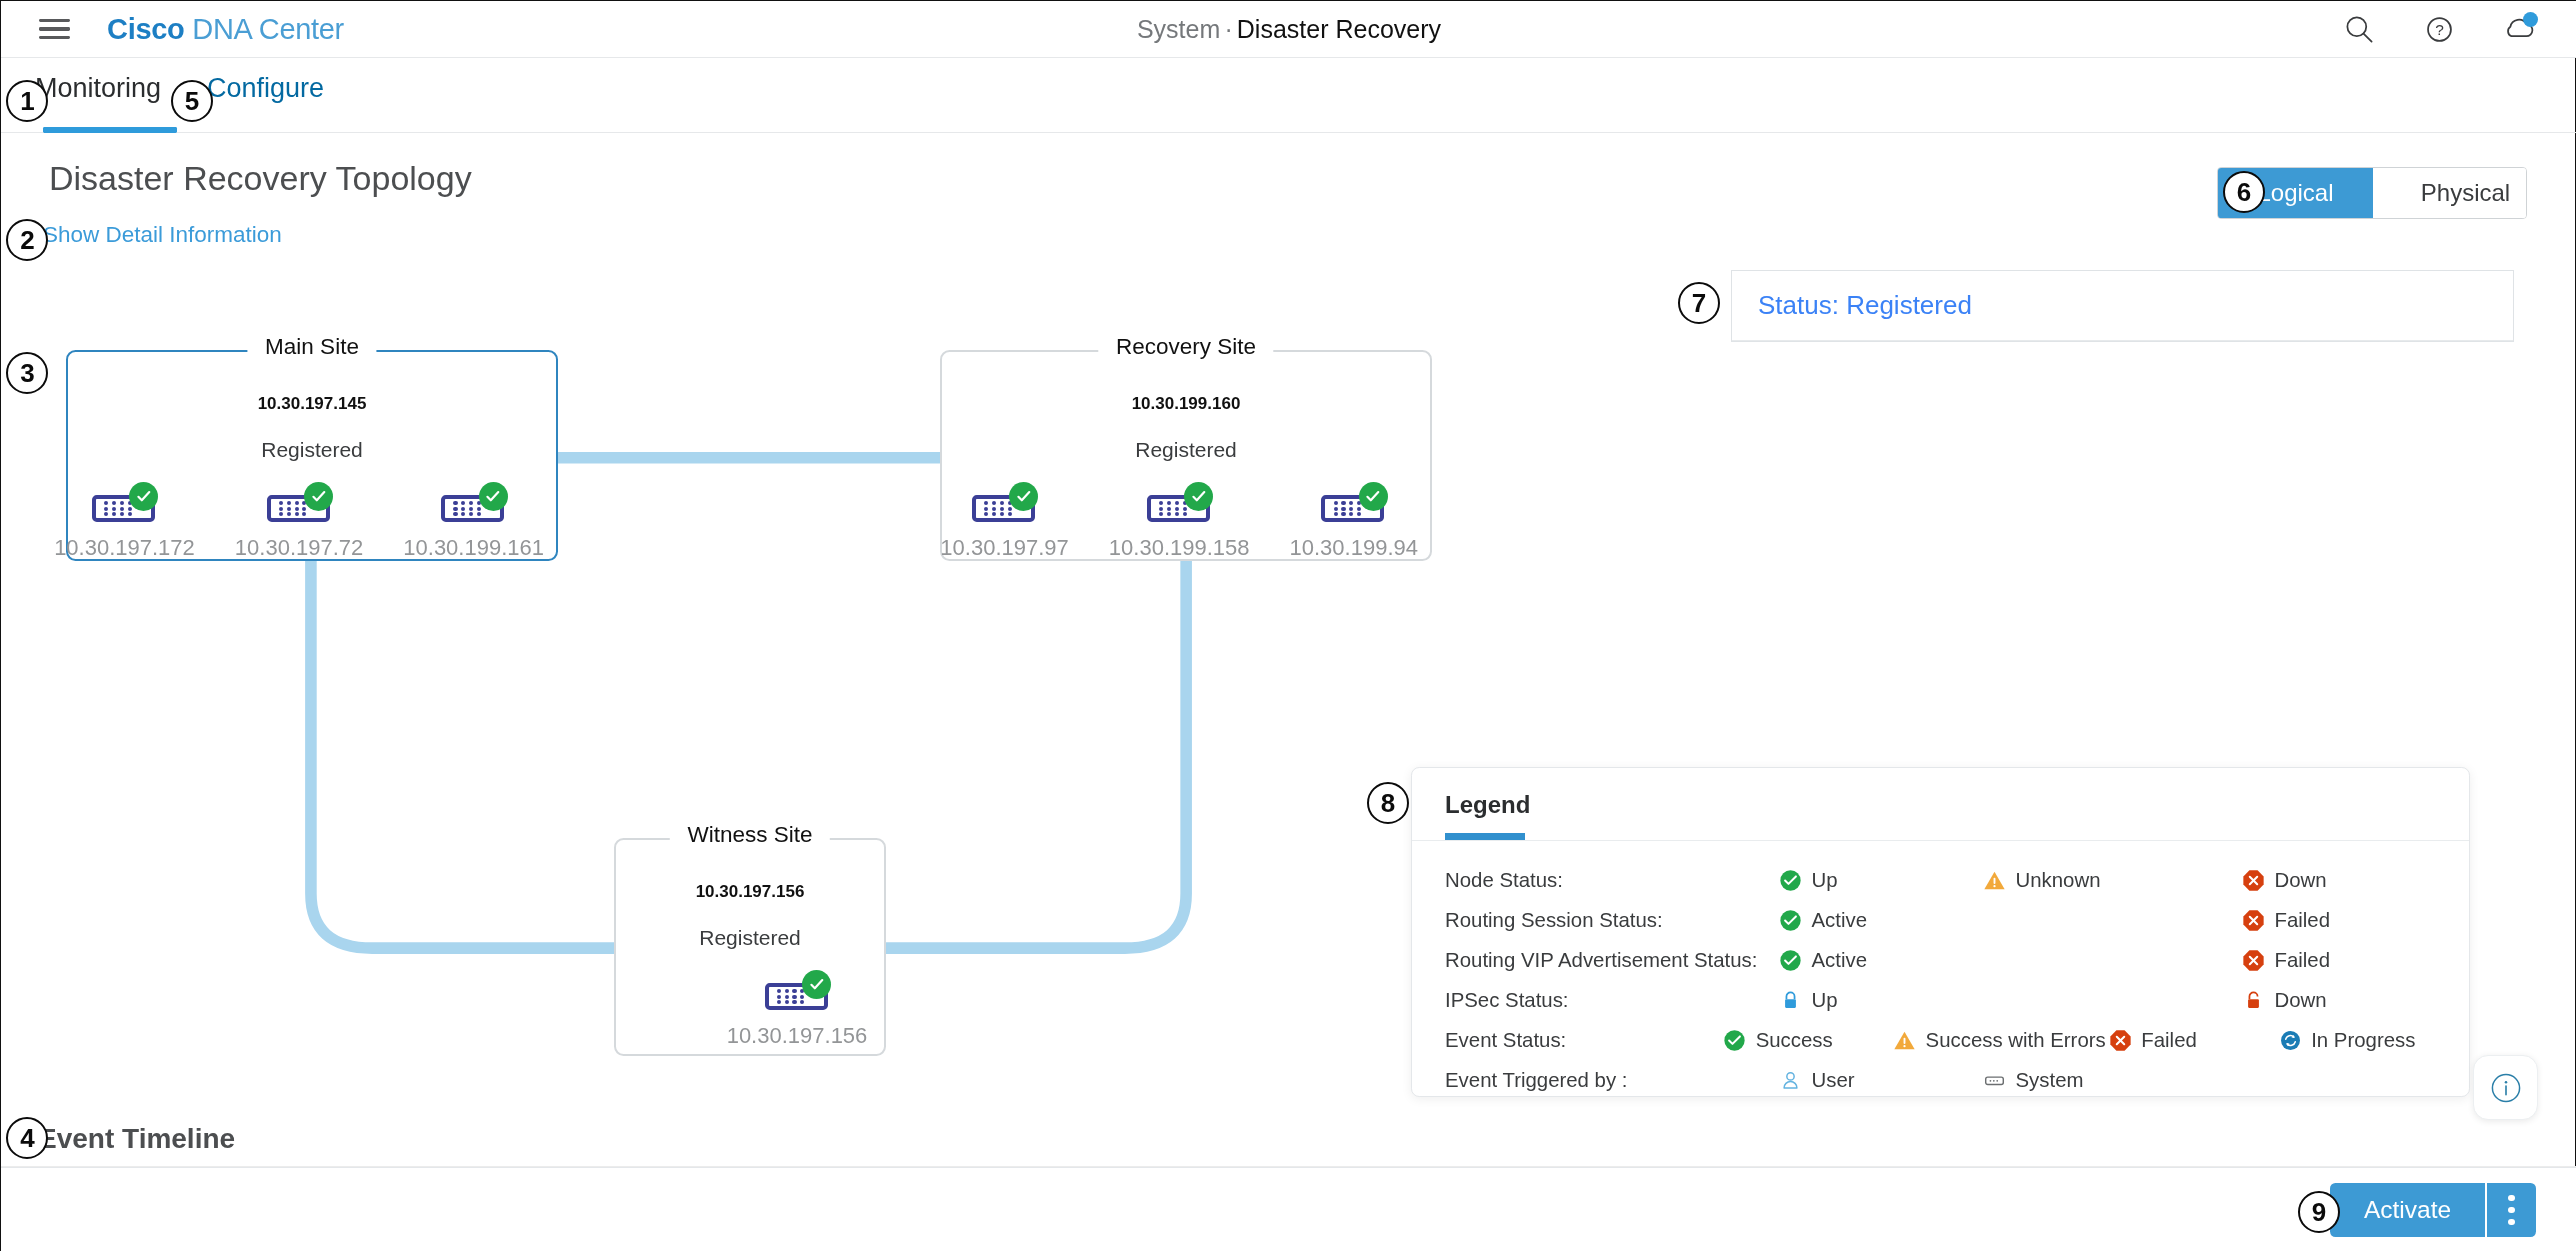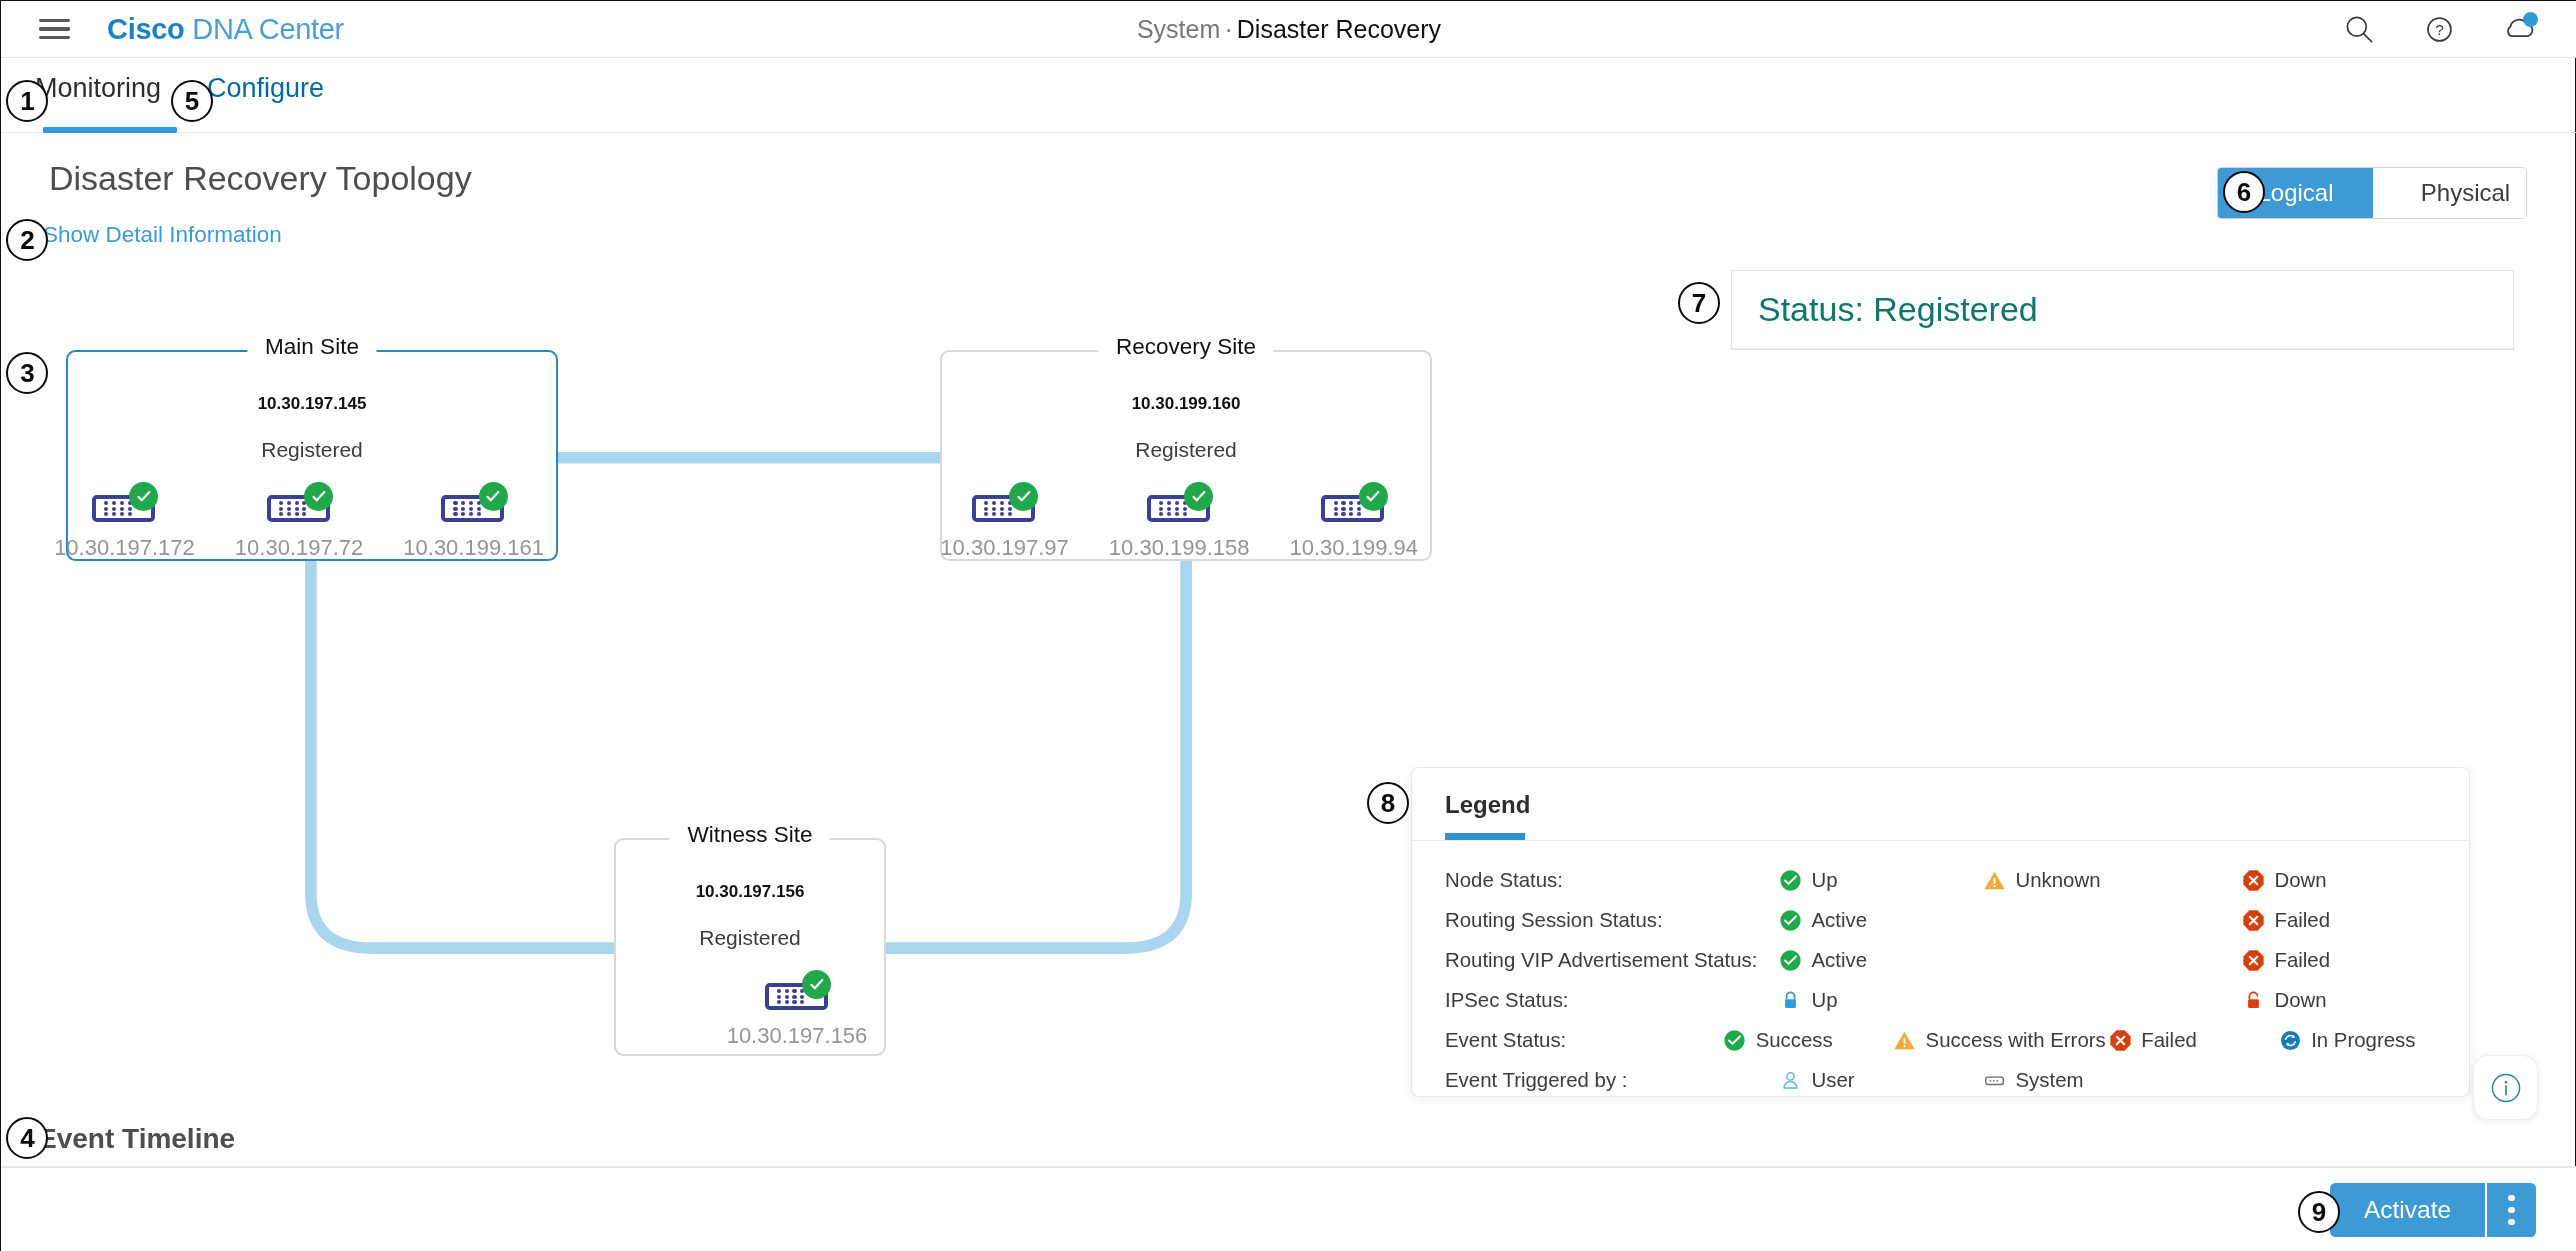--- a/index.html
+++ b/index.html
@@ -75,21 +75,21 @@
     position:absolute; right:-1.4px; top:-2.7px; width:29px; height:29px; border-radius:50%;
     background:#22a84a; display:flex; align-items:center; justify-content:center;
   }
   .node-ico .badge svg { width:17.7px; height:17.7px; }
   .node-ip { margin-top:12.3px; font-size:22px; color:#939597; white-space:nowrap; }
 
   .linksvg { position:absolute; left:0; top:0; width:2576px; height:879px; pointer-events:none; }
 
   
   .status-card { position:absolute; left:1730px; top:269px; width:783px; border:0.7px solid #dfe3e6; background:#fff; }
-  .status-head { padding:19px 26px; font-size:34px; color:#0f766e; border-bottom:0.7px solid #e7eaec; white-space:nowrap; }
+  .status-head { padding:19px 26px; font-size:26px; color:#3b82f6; border-bottom:0.7px solid #e7eaec; white-space:nowrap; }
   .status-body { padding:23px 26px 35px 26px; font-size:22px; color:#3a3c3e; line-height:1.55; }
 
   
   .legend-card {
     position:absolute; left:1410px; top:766px; width:1059px; height:330px;
     background:#fff; border:0.7px solid #e4e7ea; border-radius:8.2px;
     box-shadow:0 2px 11px rgba(0,0,0,.07);
   }
   .legend-title { position:absolute; left:33px; top:23px; font-size:24px; font-weight:bold; color:#2b2d2f; }
   .legend-ul { position:absolute; left:33px; top:65px; width:80px; height:7.5px; background:#3190ce; }

